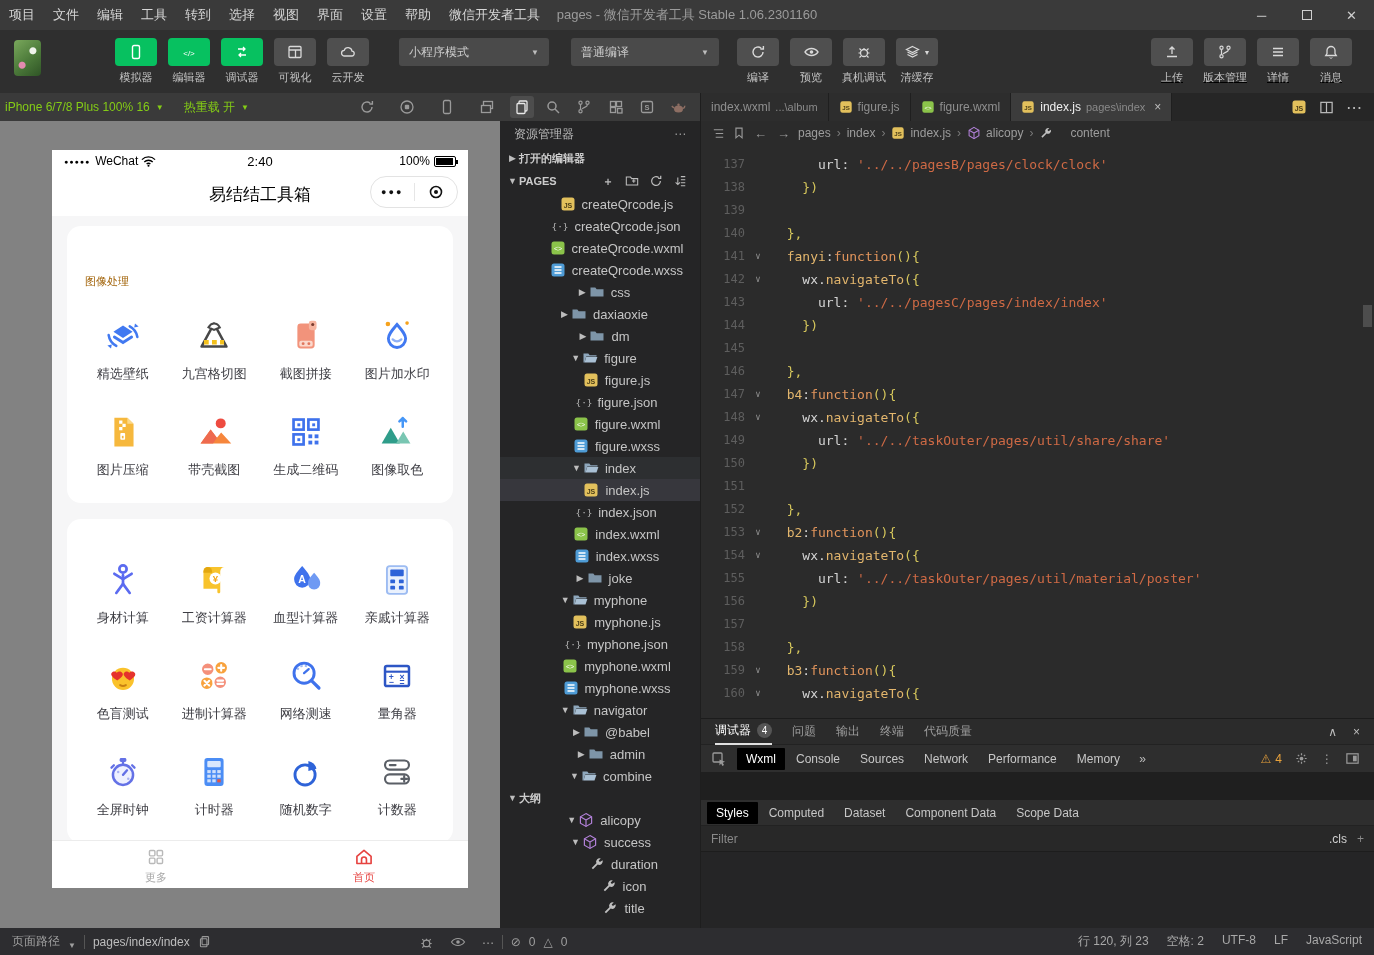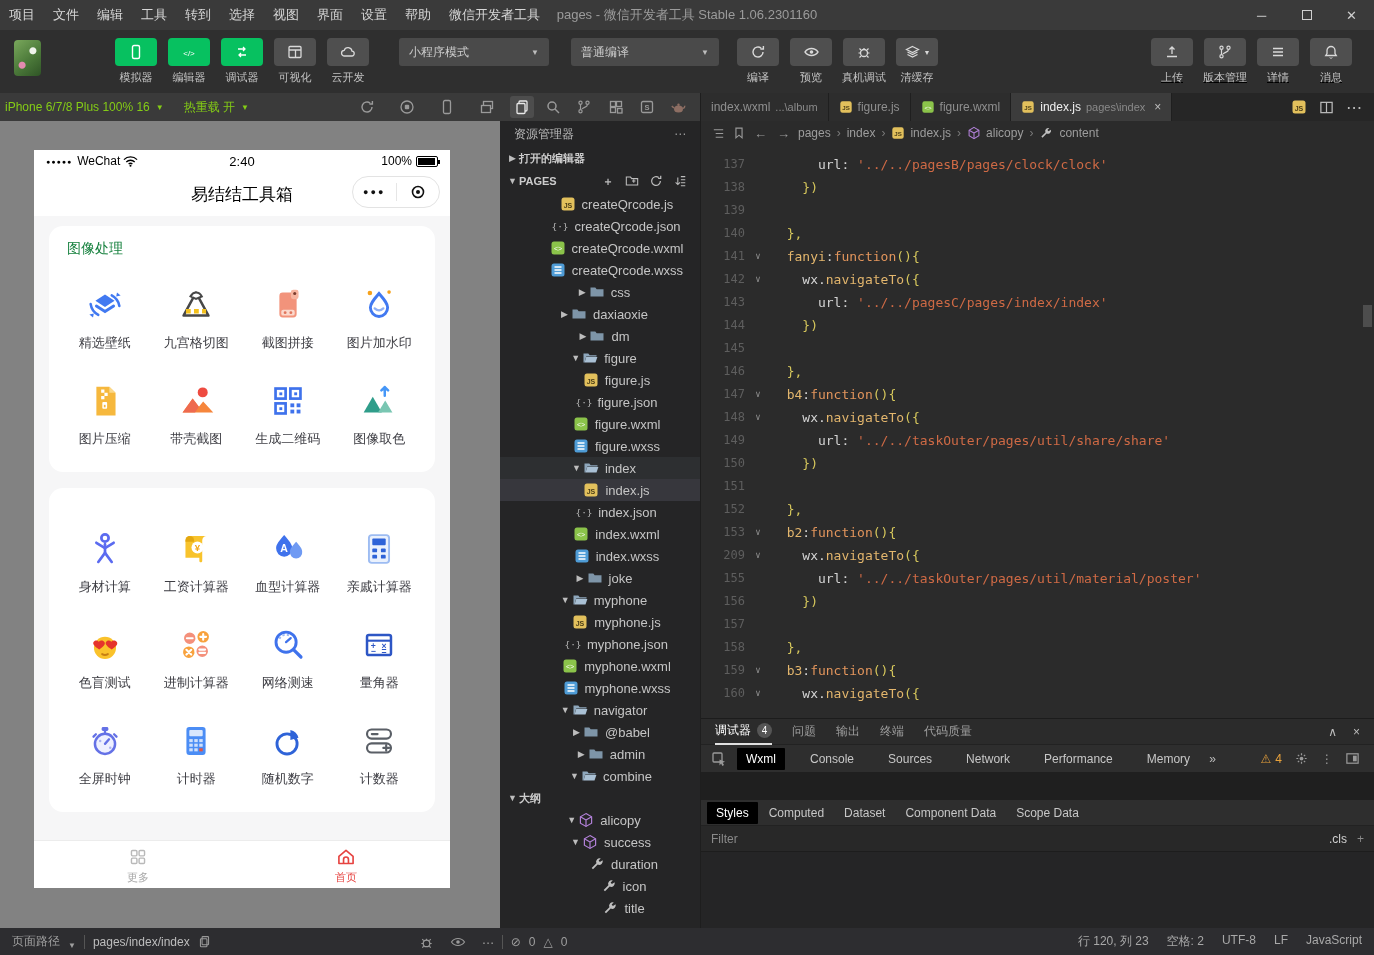--- a/index.html
+++ b/index.html
@@ -32,38 +32,38 @@
     padding:0 10px; color:#cccccc; font-size:12px; cursor:pointer; }
   .select .caret { margin-left:auto; font-size:8px; color:#bdbdbd; padding-left:8px; }
 
   
   #left { position:absolute; left:0; top:93px; width:500px; height:835px; }
   #sim-header { height:28px; background:#3a3a3a; display:flex; align-items:center; padding:0 5px;
     color:#84cc16; font-size:12px; gap:6px;text-align:right; }
   #sim-body { position:relative; height:807px; background:#828282; }
   .sim-ico { width:16px; height:16px; margin-left:18px; cursor:pointer; }
 
-  #phone { position:absolute; left:34px; top:29px; width:416px; height:738px; background:#ffffff;
+  #phone { position:absolute; left:52px; top:29px; width:416px; height:738px; background:#ffffff;
     display:flex; flex-direction:column; }
   #p-status { height:22px; display:flex; align-items:center; padding:0 12px; font-size:12px; color:#000; position:relative; }
   #p-time { position:absolute; left:0; right:0; text-align:center; font-size:13px; }
   #p-batt-group { margin-left:auto; display:flex; align-items:center; gap:4px; font-size:12px; }
   .batt { width:22px; height:11px; border:1px solid #000; border-radius:2px; position:relative; }
   .batt::after { content:""; position:absolute; left:1px; top:1px; bottom:1px; width:17px; background:#000; }
   .batt::before { content:""; position:absolute; right:-3px; top:3px; width:2px; height:4px; background:#000; }
   #p-nav { height:44px; position:relative; display:flex; align-items:center; justify-content:center;
     font-size:17px; color:#000; }
   #capsule { position:absolute; right:10px; top:4px; width:88px; height:32px; border:1px solid #e3e3e3;
     border-radius:16px; display:flex; align-items:center; background:#fff; }
   #capsule .dots { flex:1; text-align:center; font-size:9px; letter-spacing:2px; color:#111; }
   #capsule .divider { width:1px; height:18px; background:#e6e6e6; }
   #capsule .target { flex:1; display:flex; justify-content:center; }
   #p-content { flex:1; background:#f6f6f7; padding:0 15px; overflow:hidden; }
   .card { background:#fff; border-radius:14px; padding:14px 10px 24px 10px; }
-  .card-title { font-size:14px; color:#15803d; padding-left:8px; }
+  .card-title { font-size:11px; color:#a16207; padding-left:8px;margin-top:34px; }
   .app-grid { display:grid; grid-template-columns:repeat(4,1fr); row-gap:26px; margin-top:24px; }
   .app { display:flex; flex-direction:column; align-items:center; cursor:pointer; }
   .app svg { width:46px; height:46px; }
   .app .app-label { margin-top:6px; font-size:13px; color:#3d3d43; white-space:nowrap; }
   #p-tabbar { height:48px; background:#fff; border-top:1px solid #ececec; display:flex; }
   .tab-cell { flex:1; display:flex; flex-direction:column; align-items:center; justify-content:center; gap:1px; cursor:pointer; }
   .tab-cell svg { width:24px; height:24px; }
   .tab-cell .t-lbl { font-size:11px; }
   .tab-cell.active .t-lbl { color:#e64340; } .tab-cell.inactive .t-lbl { color:#a6a6a6; }
 
@@ -1099,21 +1099,21 @@
         <span style="display: flex; align-items: center; gap: 3px; cursor: pointer;">
           <span class="ticon">
             <svg viewBox="0 0 16 16">
               <path d="M8 1.6l5.6 3.2v6.4L8 14.4l-5.6-3.2V4.8z" fill="none" stroke="#b180d7" stroke-width="1.2"></path>
               <path d="M8 8l5.6-3.2M8 8L2.4 4.8M8 8v6.4" fill="none" stroke="#b180d7" stroke-width="1.2"></path>
             </svg>
           </span>
           <span>alicopy</span>
         </span>
         <span class="sep">›</span>
-        <span style="display: flex; align-items: center; gap: 4px; cursor: pointer;">
+        <span style="display: flex; align-items: center; gap: 15px; cursor: pointer;">
           <span class="ticon">
             <svg viewBox="0 0 16 16">
               <path d="M13.6 4.2a3.6 3.6 0 0 1-4.9 4.4L4 13.3 2.7 12l4.7-4.7a3.6 3.6 0 0 1 4.4-4.9L9.6 4.6l1.3 1.3z" fill="#c0c0c0"></path>
             </svg>
           </span>
           <span>content</span>
         </span>
       </span>
   </div>
   <div id="code">
@@ -1197,21 +1197,21 @@
           <span class="ln">152</span>
           <span class="fold"></span>
           <span class="ct"><span>  </span><span class="tk-punc">},</span></span>
         </div>
         <div class="cl">
           <span class="ln">153</span>
           <span class="fold">∨</span>
           <span class="ct"><span>  </span><span class="tk-name">b2</span><span class="tk-plain">:</span><span class="tk-kw">function</span><span class="tk-punc">(){</span></span>
         </div>
         <div class="cl">
-          <span class="ln">209</span>
+          <span class="ln">154</span>
           <span class="fold">∨</span>
           <span class="ct"><span>    </span><span class="tk-plain">wx.</span><span class="tk-name">navigateTo</span><span class="tk-punc">({</span></span>
         </div>
         <div class="cl">
           <span class="ln">155</span>
           <span class="fold"></span>
           <span class="ct"><span>      </span><span class="tk-plain">url</span><span class="tk-plain">: </span><span class="tk-str">'../../taskOuter/pages/util/material/poster'</span></span>
         </div>
         <div class="cl">
           <span class="ln">156</span>
@@ -1266,21 +1266,21 @@
       <span>×</span>
     </span>
   </div>
   <div id="devtools">
     <span style="padding:0 8px 0 2px;">
         <svg width="16" height="16" viewBox="0 0 16 16">
           <rect x="2" y="2" width="9" height="9" rx="1" fill="none" stroke="#9a9a9a" stroke-width="1.3"></rect>
           <path d="M8.5 8.5l5.5 2.2-2.3 1 1.3 2.3-1.6.9-1.3-2.3-1.6 1.9z" fill="#9a9a9a"></path>
         </svg>
       </span>
-    <span id="vtabs" style="display:flex; gap:16px;align-items:center;">
+    <span id="vtabs" style="display:flex; gap:2px;align-items:center;">
         <span class="vtab active">Wxml</span>
         <span class="vtab">Console</span>
         <span class="vtab">Sources</span>
         <span class="vtab">Network</span>
         <span class="vtab">Performance</span>
         <span class="vtab">Memory</span>
       </span>
     <span style="padding:0 8px; color:#bdbdbd;">»</span>
     <span class="right">
       <span class="warn">

